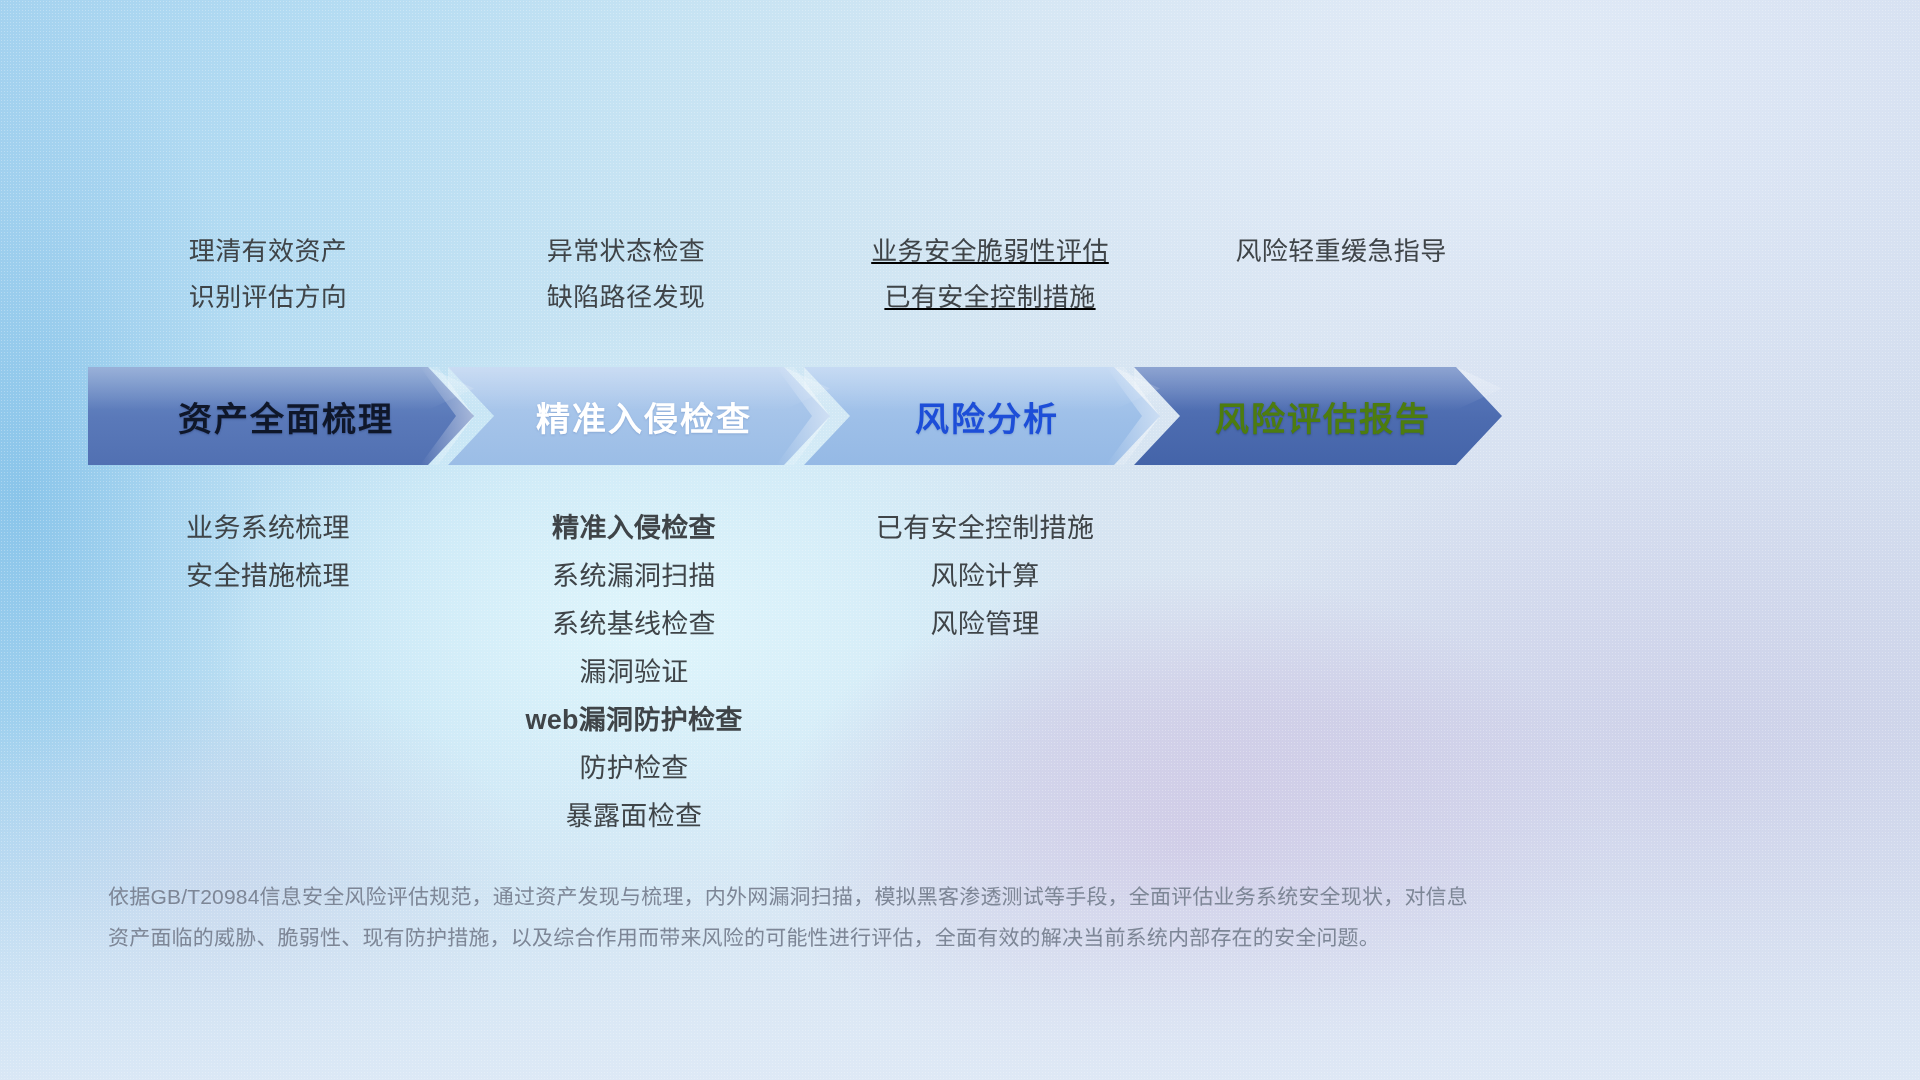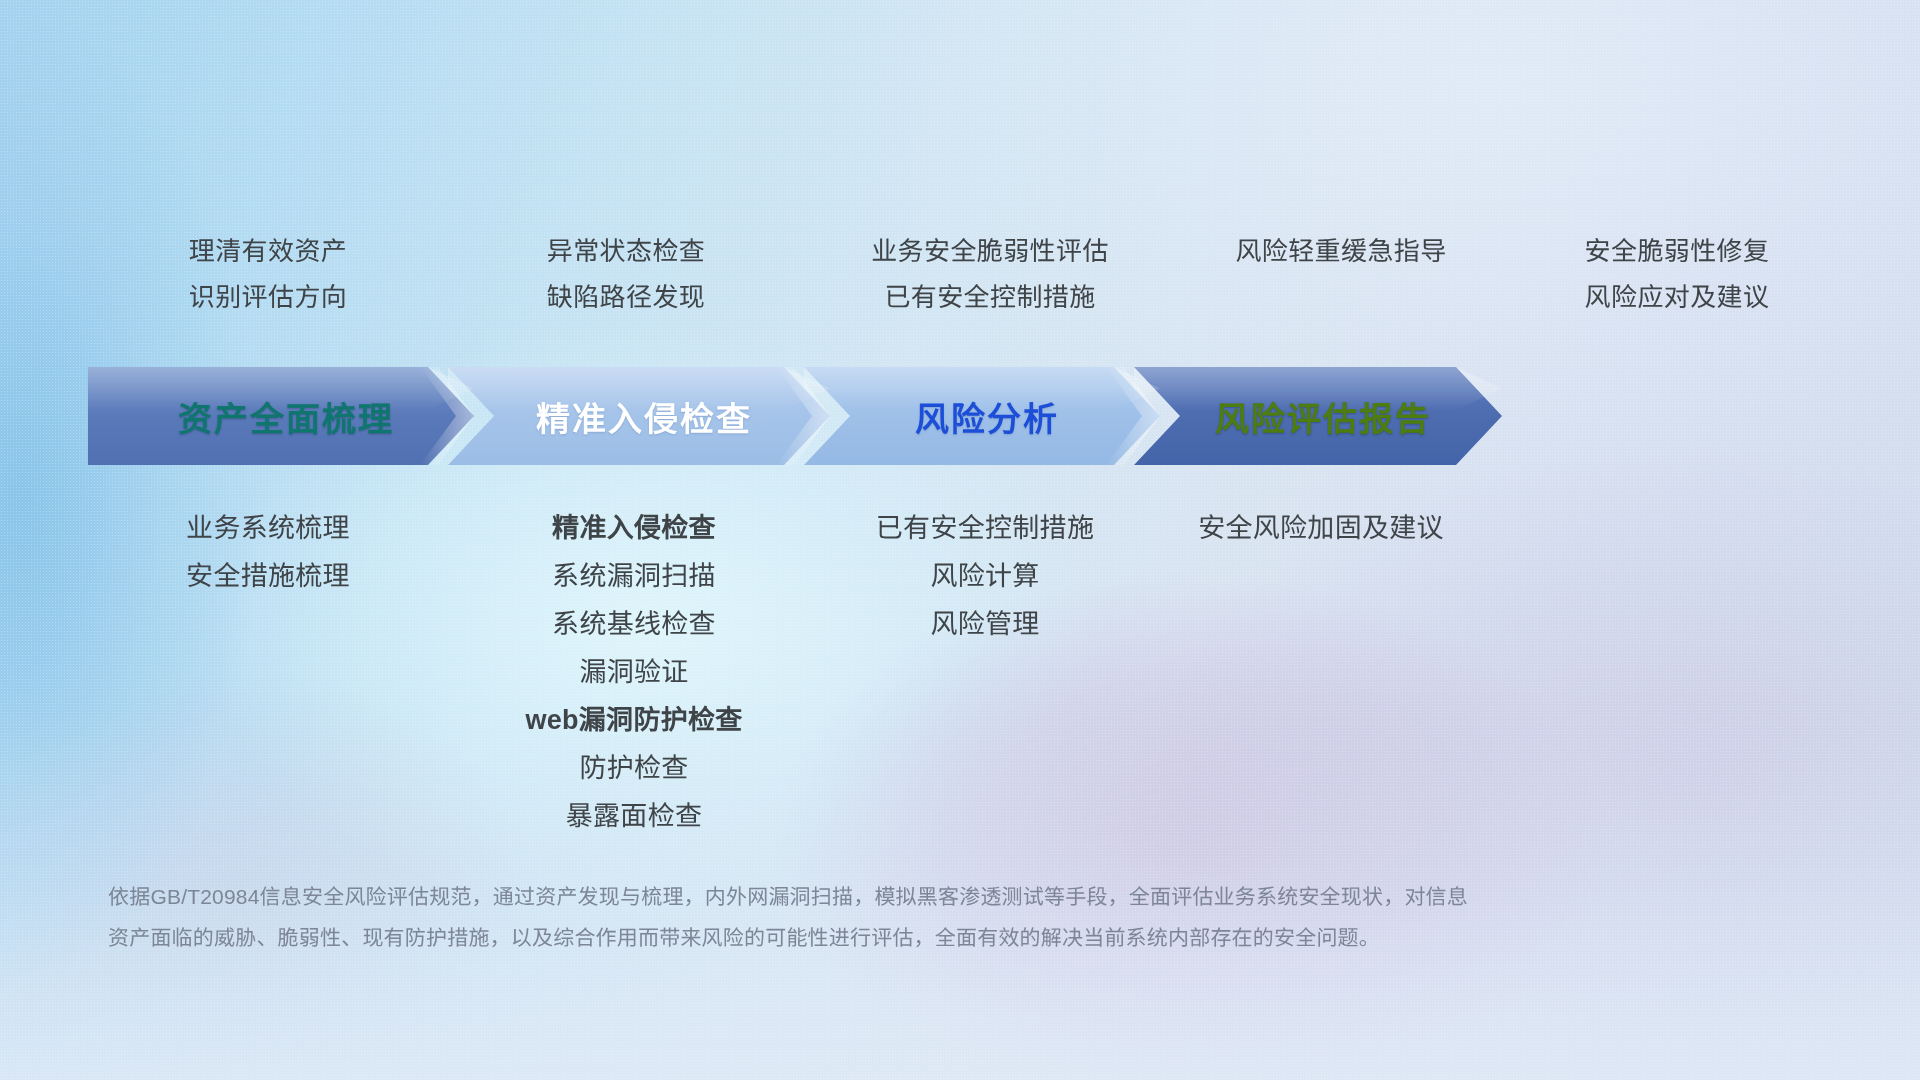--- a/index.html
+++ b/index.html
@@ -112,21 +112,21 @@
   }
   .arrow .gloss{
     position:absolute;left:0;right:0;top:0;height:44%;
     z-index:2;pointer-events:none;
     background:linear-gradient(180deg,rgba(255,255,255,.30),rgba(255,255,255,0));
     clip-path:polygon(0 0, calc(100% - 46px) 0, 100% 50%, calc(100% - 46px) 100%, 0 100%);
   }
 
   
   .a1 .face{background:linear-gradient(180deg,#6d8fc8 0%,#5a79b9 52%,#5170b2 100%);}
-  .a1 .label{color:#0f766e;text-shadow:0 1px 2px rgba(40,60,110,.45);text-align:center;}
+  .a1 .label{color:#0f172a;text-shadow:0 1px 2px rgba(40,60,110,.45);text-align:center;}
 
   .a2 .face{background:linear-gradient(180deg,#b3cdee 0%,#a4c3e9 55%,#9bbde6 100%);}
   .a2 .label{color:#ffffff;text-shadow:0 1px 2px rgba(90,120,175,.35);}
 
   .a3 .face{background:linear-gradient(180deg,#d7e7f7 0%,#cbe0f4 55%,#c3dbf2 100%);}
   .a3 .label{color:#5a74c4;text-shadow:0 1px 1px rgba(255,255,255,.6);}
 
   .a4 .face{background:linear-gradient(180deg,#aecbee 0%,#9dbfe8 55%,#95b9e5 100%);}
   .a4 .label{color:#1d4ed8;text-shadow:0 1px 2px rgba(80,115,170,.35);}
 
@@ -183,31 +183,27 @@
 
   <div class="row" id="top-captions" style="padding-left: 88px;">
       <div class="col" style="width: 360px;">
         <div class="cap">理清有效资产</div>
         <div class="cap">识别评估方向</div>
       </div>
       <div class="col" style="width: 356px;">
         <div class="cap">异常状态检查</div>
         <div class="cap">缺陷路径发现</div>
       </div>
-      <div class="col" style="width: 372px;">
+      <div class="col" style="width: 372px; text-decoration: underline;">
         <div class="cap">业务安全脆弱性评估</div>
         <div class="cap">已有安全控制措施</div>
       </div>
       <div class="col" style="width: 330px;">
         <div class="cap" style="visibility: hidden;"></div>
         <div class="cap">风险轻重缓急指导</div>
-      </div>
-      <div class="col" style="width: 342px;">
-        <div class="cap">安全脆弱性修复</div>
-        <div class="cap">风险应对及建议</div>
       </div>
     </div>
 
   <div id="arrow-band">
       <div class="arrow a1 first" style="width: 386px; z-index: 10;">
         <div class="face"></div>
         <div class="gloss"></div>
         <div class="label">资产全面梳理</div>
         <div class="edge"></div>
       </div>
@@ -242,23 +238,20 @@
         <div class="item">漏洞验证</div>
         <div class="item b">web漏洞防护检查</div>
         <div class="item">防护检查</div>
         <div class="item">暴露面检查</div>
       </div>
       <div class="col" style="width: 330px;">
         <div class="item">已有安全控制措施</div>
         <div class="item">风险计算</div>
         <div class="item">风险管理</div>
       </div>
-      <div class="col" style="width: 342px;">
-        <div class="item">安全风险加固及建议</div>
-      </div>
     </div>
 
   <div id="footer">
     <p>依据GB/T20984信息安全风险评估规范，通过资产发现与梳理，内外网漏洞扫描，模拟黑客渗透测试等手段，全面评估业务系统安全现状，对信息</p>
     <p>资产面临的威胁、脆弱性、现有防护措施，以及综合作用而带来风险的可能性进行评估，全面有效的解决当前系统内部存在的安全问题。</p>
   </div>
 
 </div>
 
 </body></html>

